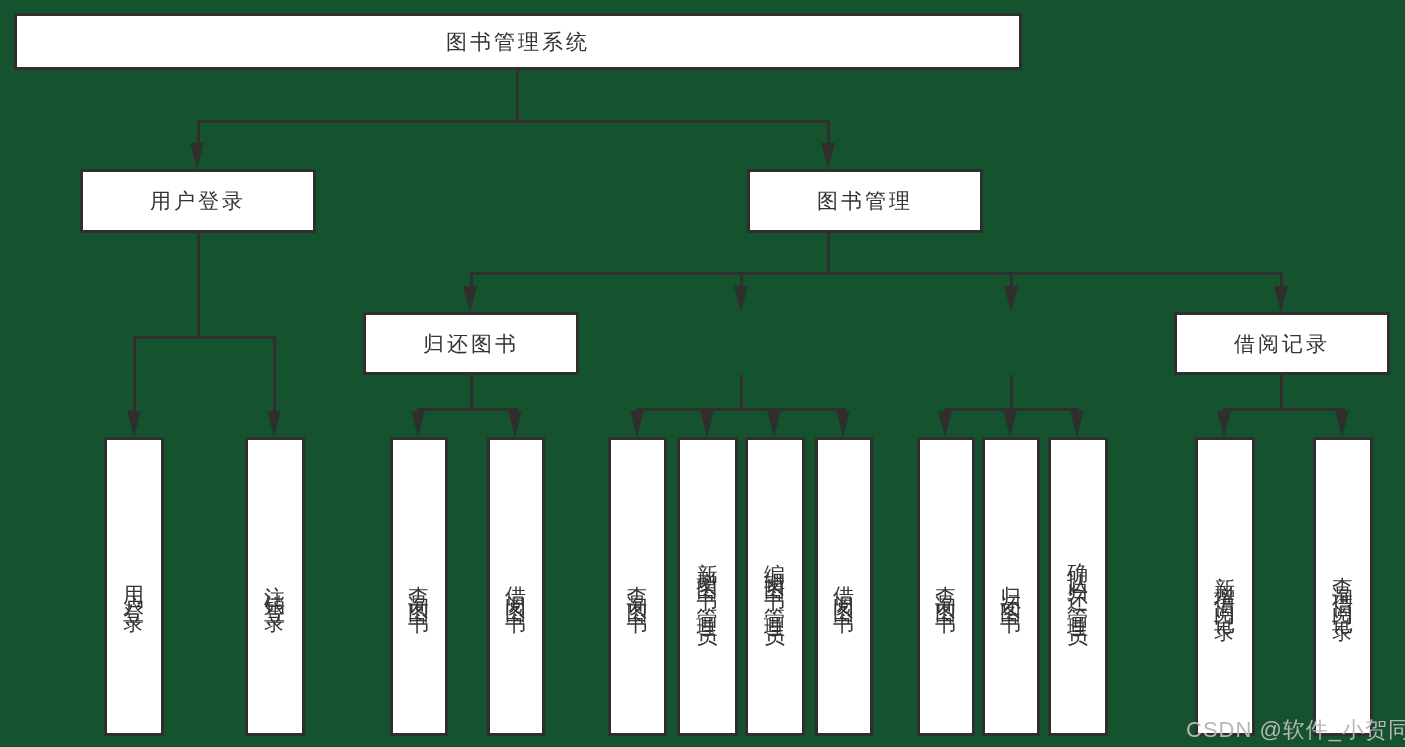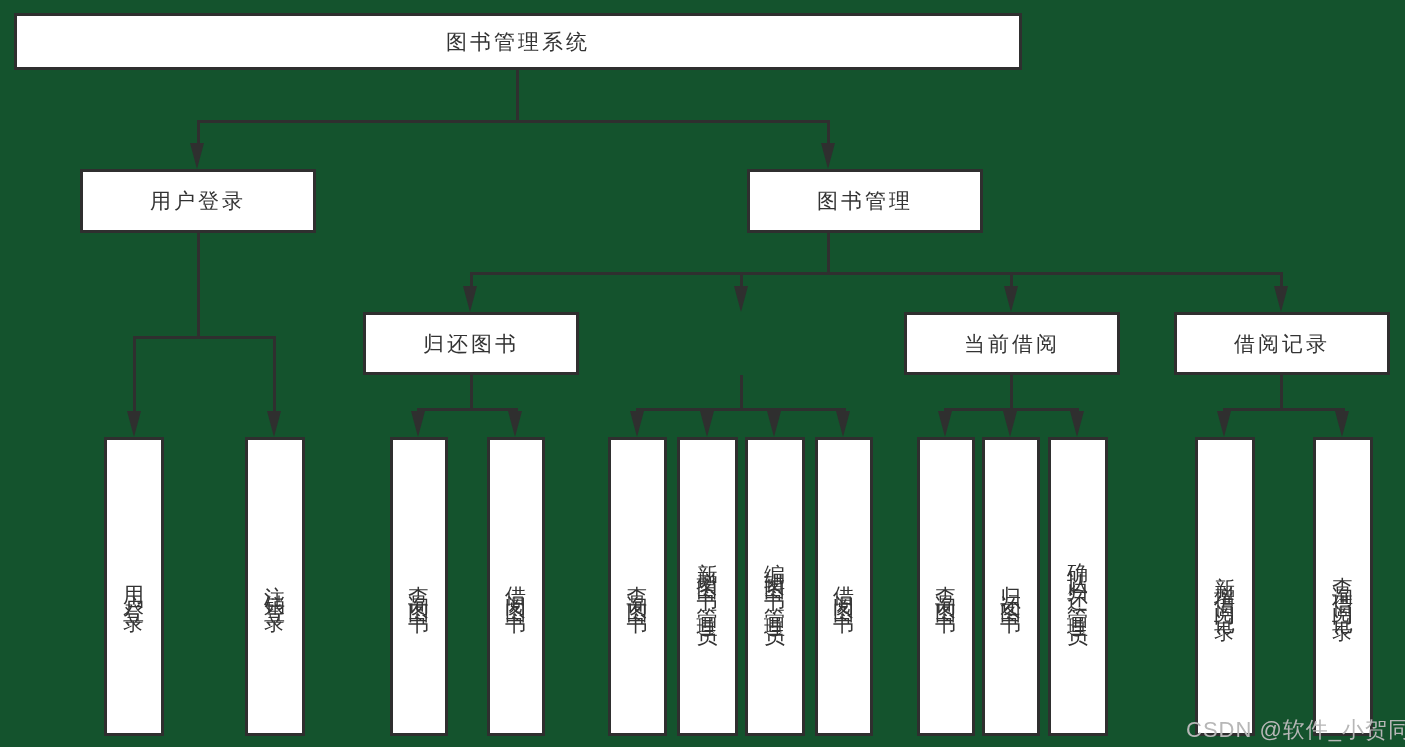--- a/index.html
+++ b/index.html
@@ -73,21 +73,20 @@
   <div class="lv" style="left:470px;top:272px;height:16px;"></div>
   <div class="arr" style="left:463px;top:286px;"></div>
   <div class="lv" style="left:740px;top:272px;height:16px;"></div>
   <div class="arr" style="left:734px;top:286px;"></div>
   <div class="lv" style="left:1010px;top:272px;height:16px;"></div>
   <div class="arr" style="left:1004px;top:286px;"></div>
   <div class="lv" style="left:1280px;top:272px;height:16px;"></div>
   <div class="arr" style="left:1274px;top:286px;"></div>
 
   <div class="box" style="left:363px;top:312px;width:216px;height:63px;">归还图书</div>
-  <div class="box" style="left:904px;top:312px;width:216px;height:63px;">当前借阅</div>
   <div class="box" style="left:1174px;top:312px;width:216px;height:63px;">借阅记录</div>
 
   <div class="lv" style="left:470px;top:375px;height:36px;"></div>
   <div class="lh" style="left:417px;top:408px;width:101px;"></div>
   <div class="arr" style="left:411px;top:411px;"></div>
   <div class="arr" style="left:508px;top:411px;"></div>
 
   <div class="lv" style="left:740px;top:375px;height:36px;"></div>
   <div class="lh" style="left:636px;top:408px;width:210px;"></div>
   <div class="arr" style="left:630px;top:411px;"></div>

